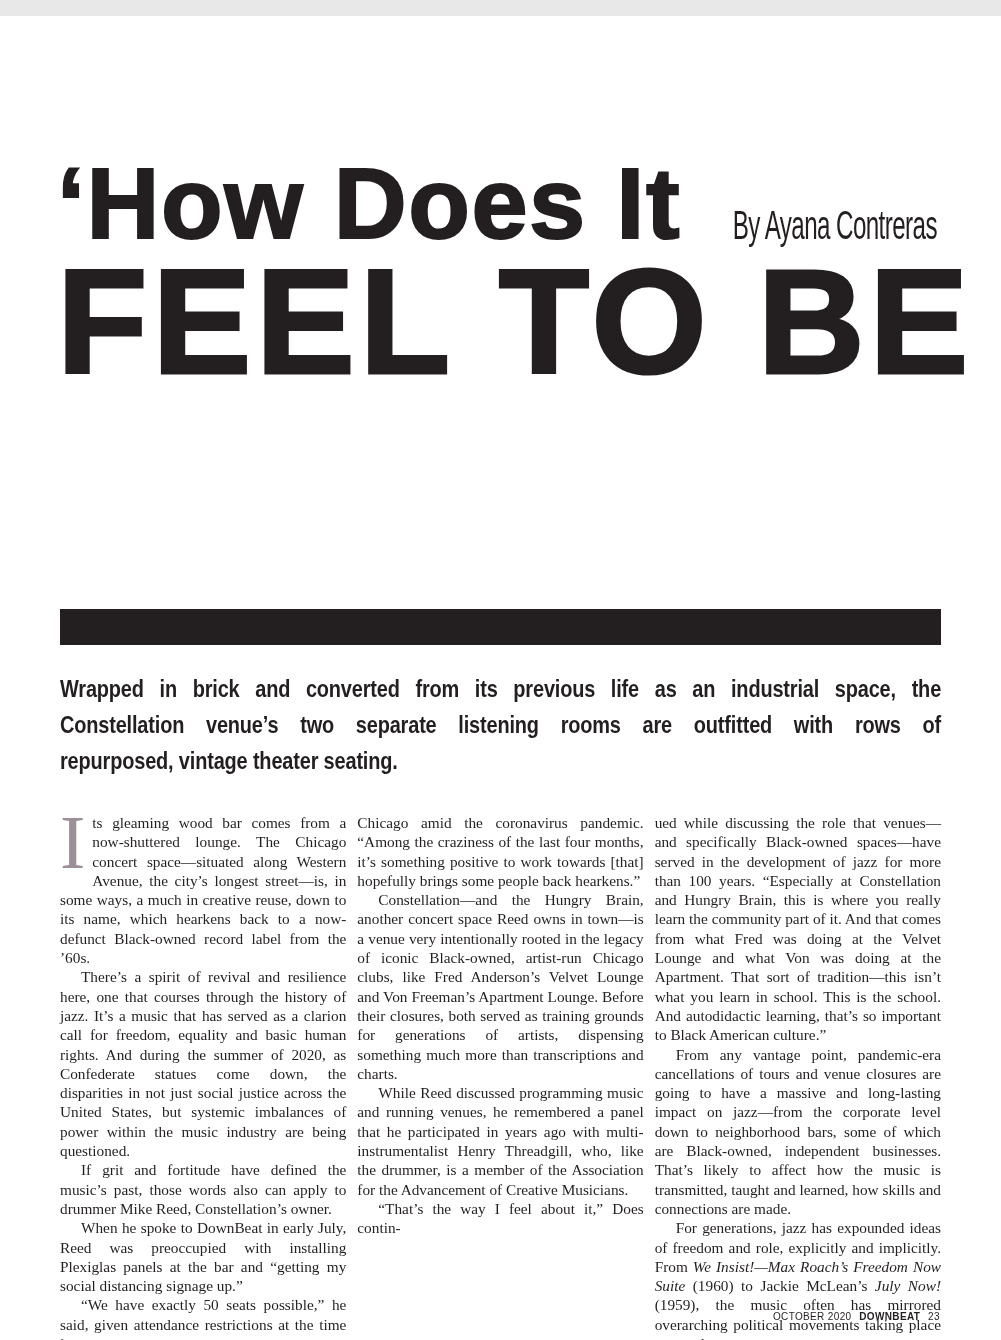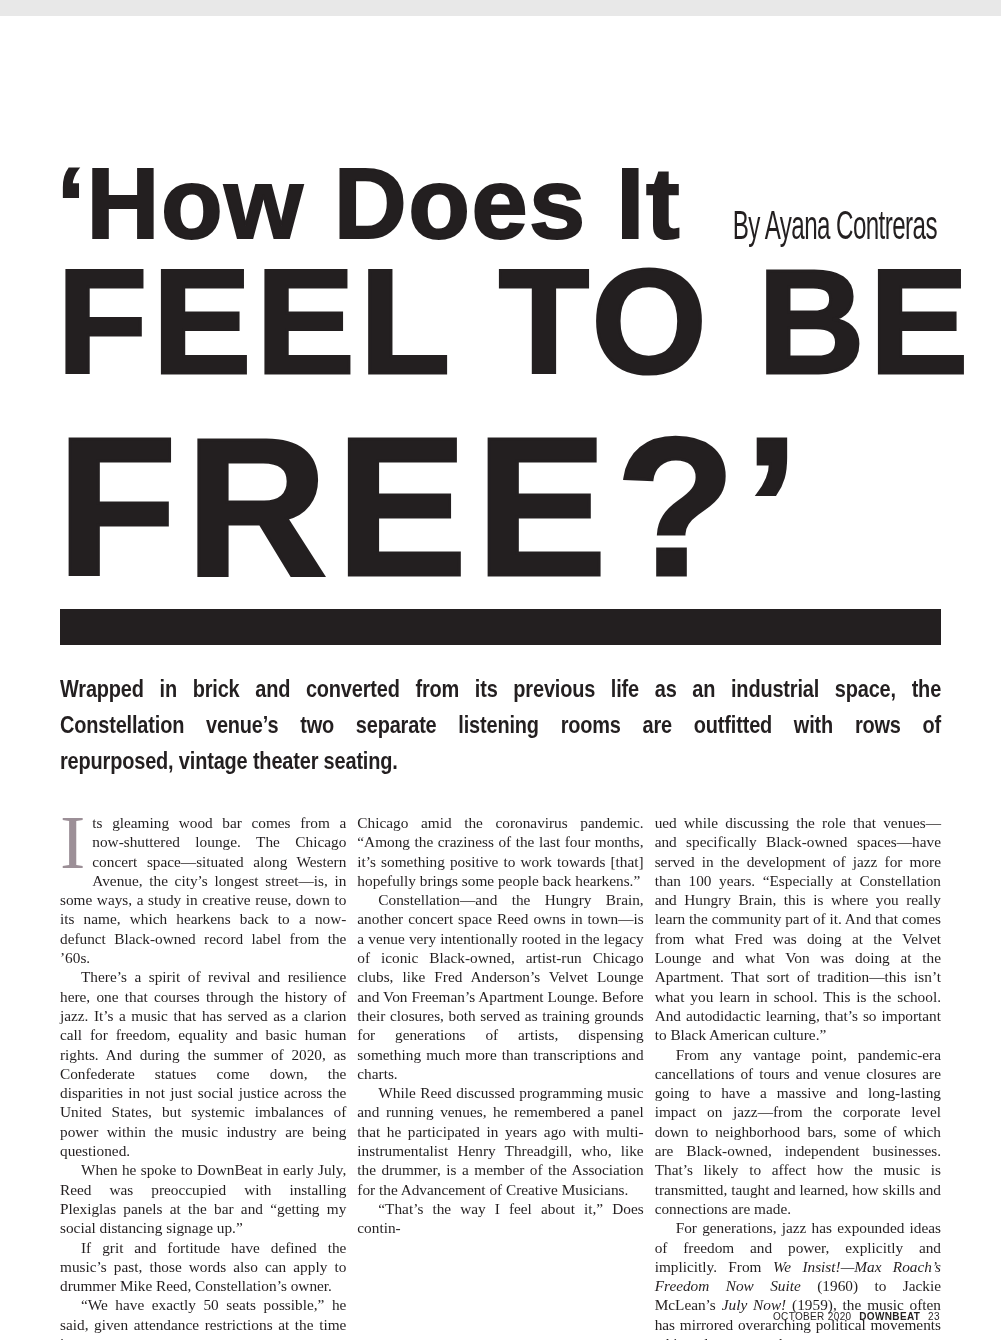--- a/index.html
+++ b/index.html
@@ -89,51 +89,50 @@
   .footer .pg { margin-left:9px; }
 </style>
 </head>
 <body>
 
 <div class="page">
 
   <div class="hl hl1">‘How Does It</div>
   <div class="byline">By Ayana Contreras</div>
   <div class="hl hl2">FEEL TO BE</div>
-  <div class="hl hl3">FREE?’</div>
 
   <div class="rule-bar"></div>
 
   <div class="deck">
     <div class="deck-line">Wrapped in brick and converted from its previous life as an industrial space, the</div>
     <div class="deck-line">Constellation venue’s two separate listening rooms are outfitted with rows of</div>
     <div class="deck-line last">repurposed, vintage theater seating.</div>
   </div>
 
   <div class="cols">
 
     <div class="col">
-      <p class="para noindent"><span class="dropcap">I</span><span>ts gleaming wood bar comes from a now-shuttered lounge. The Chicago concert space—situated along Western Avenue, the city’s longest street—is, in some ways, a study in creative reuse, down to its name, which hearkens back to a now-defunct Black-owned record label from the ’60s.</span></p>
+      <p class="para noindent"><span class="dropcap">I</span><span>ts gleaming wood bar comes from a now-shuttered lounge. The Chicago concert space—situated along Western Avenue, the city’s longest street—is, in some ways, a much in creative reuse, down to its name, which hearkens back to a now-defunct Black-owned record label from the ’60s.</span></p>
       <p class="para">There’s a spirit of revival and resilience here, one that courses through the history of jazz. It’s a music that has served as a clarion call for freedom, equality and basic human rights. And during the summer of 2020, as Confederate statues come down, the disparities in not just social justice across the United States, but systemic imbalances of power within the music industry are being questioned.</p>
+      <p class="para">If grit and fortitude have defined the music’s past, those words also can apply to drummer Mike Reed, Constellation’s owner.</p>
       <p class="para">When he spoke to DownBeat in early July, Reed was preoccupied with installing Plexiglas panels at the bar and “getting my social distancing signage up.”</p>
-      <p class="para">If grit and fortitude have defined the music’s past, those words also can apply to drummer Mike Reed, Constellation’s owner.</p>
       <p class="para">“We have exactly 50 seats possible,” he said, given attendance restrictions at the time in</p>
     </div>
 
     <div class="col">
       <p class="para noindent">Chicago amid the coronavirus pandemic. “Among the craziness of the last four months, it’s something positive to work towards [that] hopefully brings some people back hearkens.”</p>
       <p class="para">Constellation—and the Hungry Brain, another concert space Reed owns in town—is a venue very intentionally rooted in the legacy of iconic Black-owned, artist-run Chicago clubs, like Fred Anderson’s Velvet Lounge and Von Freeman’s Apartment Lounge. Before their closures, both served as training grounds for generations of artists, dispensing something much more than transcriptions and charts.</p>
       <p class="para">While Reed discussed programming music and running venues, he remembered a panel that he participated in years ago with multi-instrumentalist Henry Threadgill, who, like the drummer, is a member of the Association for the Advancement of Creative Musicians.</p>
       <p class="para">“That’s the way I feel about it,” Does contin-</p>
     </div>
 
     <div class="col">
       <p class="para noindent">ued while discussing the role that venues—and specifically Black-owned spaces—have served in the development of jazz for more than 100 years. “Especially at Constellation and Hungry Brain, this is where you really learn the community part of it. And that comes from what Fred was doing at the Velvet Lounge and what Von was doing at the Apartment. That sort of tradition—this isn’t what you learn in school. This is the school. And autodidactic learning, that’s so important to Black American culture.”</p>
       <p class="para">From any vantage point, pandemic-era cancellations of tours and venue closures are going to have a massive and long-lasting impact on jazz—from the corporate level down to neighborhood bars, some of which are Black-owned, independent businesses. That’s likely to affect how the music is transmitted, taught and learned, how skills and connections are made.</p>
-      <p class="para"><span>For generations, jazz has expounded ideas of freedom and power, explicitly and implicitly. From </span><span class="ital">We Insist!—Max Roach’s Freedom Now Suite</span><span> (1960) to Jackie McLean’s </span><span class="ital">July Now!</span><span> (1959), the music often has mirrored overarching political movements taking place across the</span></p>
+      <p class="para"><span>For generations, jazz has expounded ideas of freedom and role, explicitly and implicitly. From </span><span class="ital">We Insist!—Max Roach’s Freedom Now Suite</span><span> (1960) to Jackie McLean’s </span><span class="ital">July Now!</span><span> (1959), the music often has mirrored overarching political movements taking place across the</span></p>
     </div>
 
   </div>
 
   <div class="footer">
     <span class="iss">OCTOBER 2020</span><span class="mag">DOWNBEAT</span><span class="pg">23</span>
   </div>
 
 </div>
 

